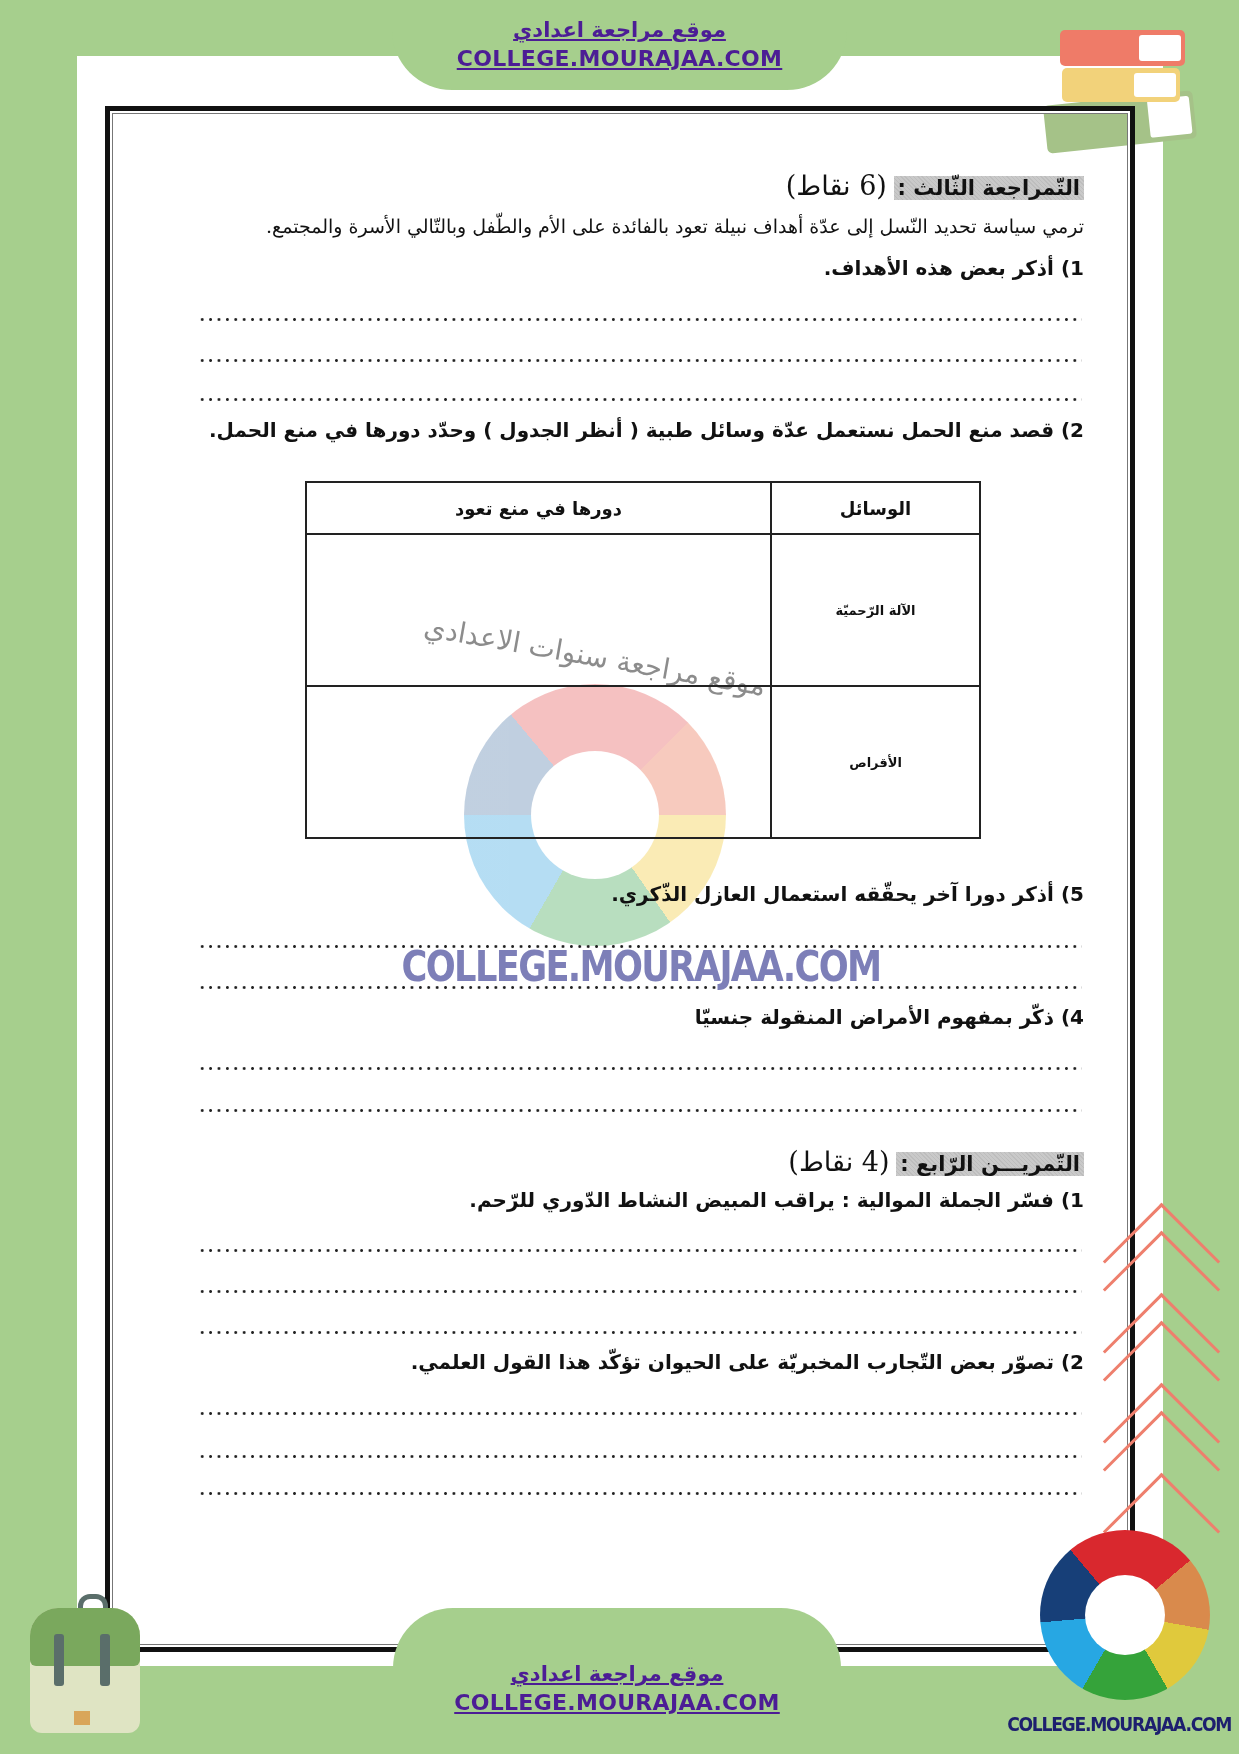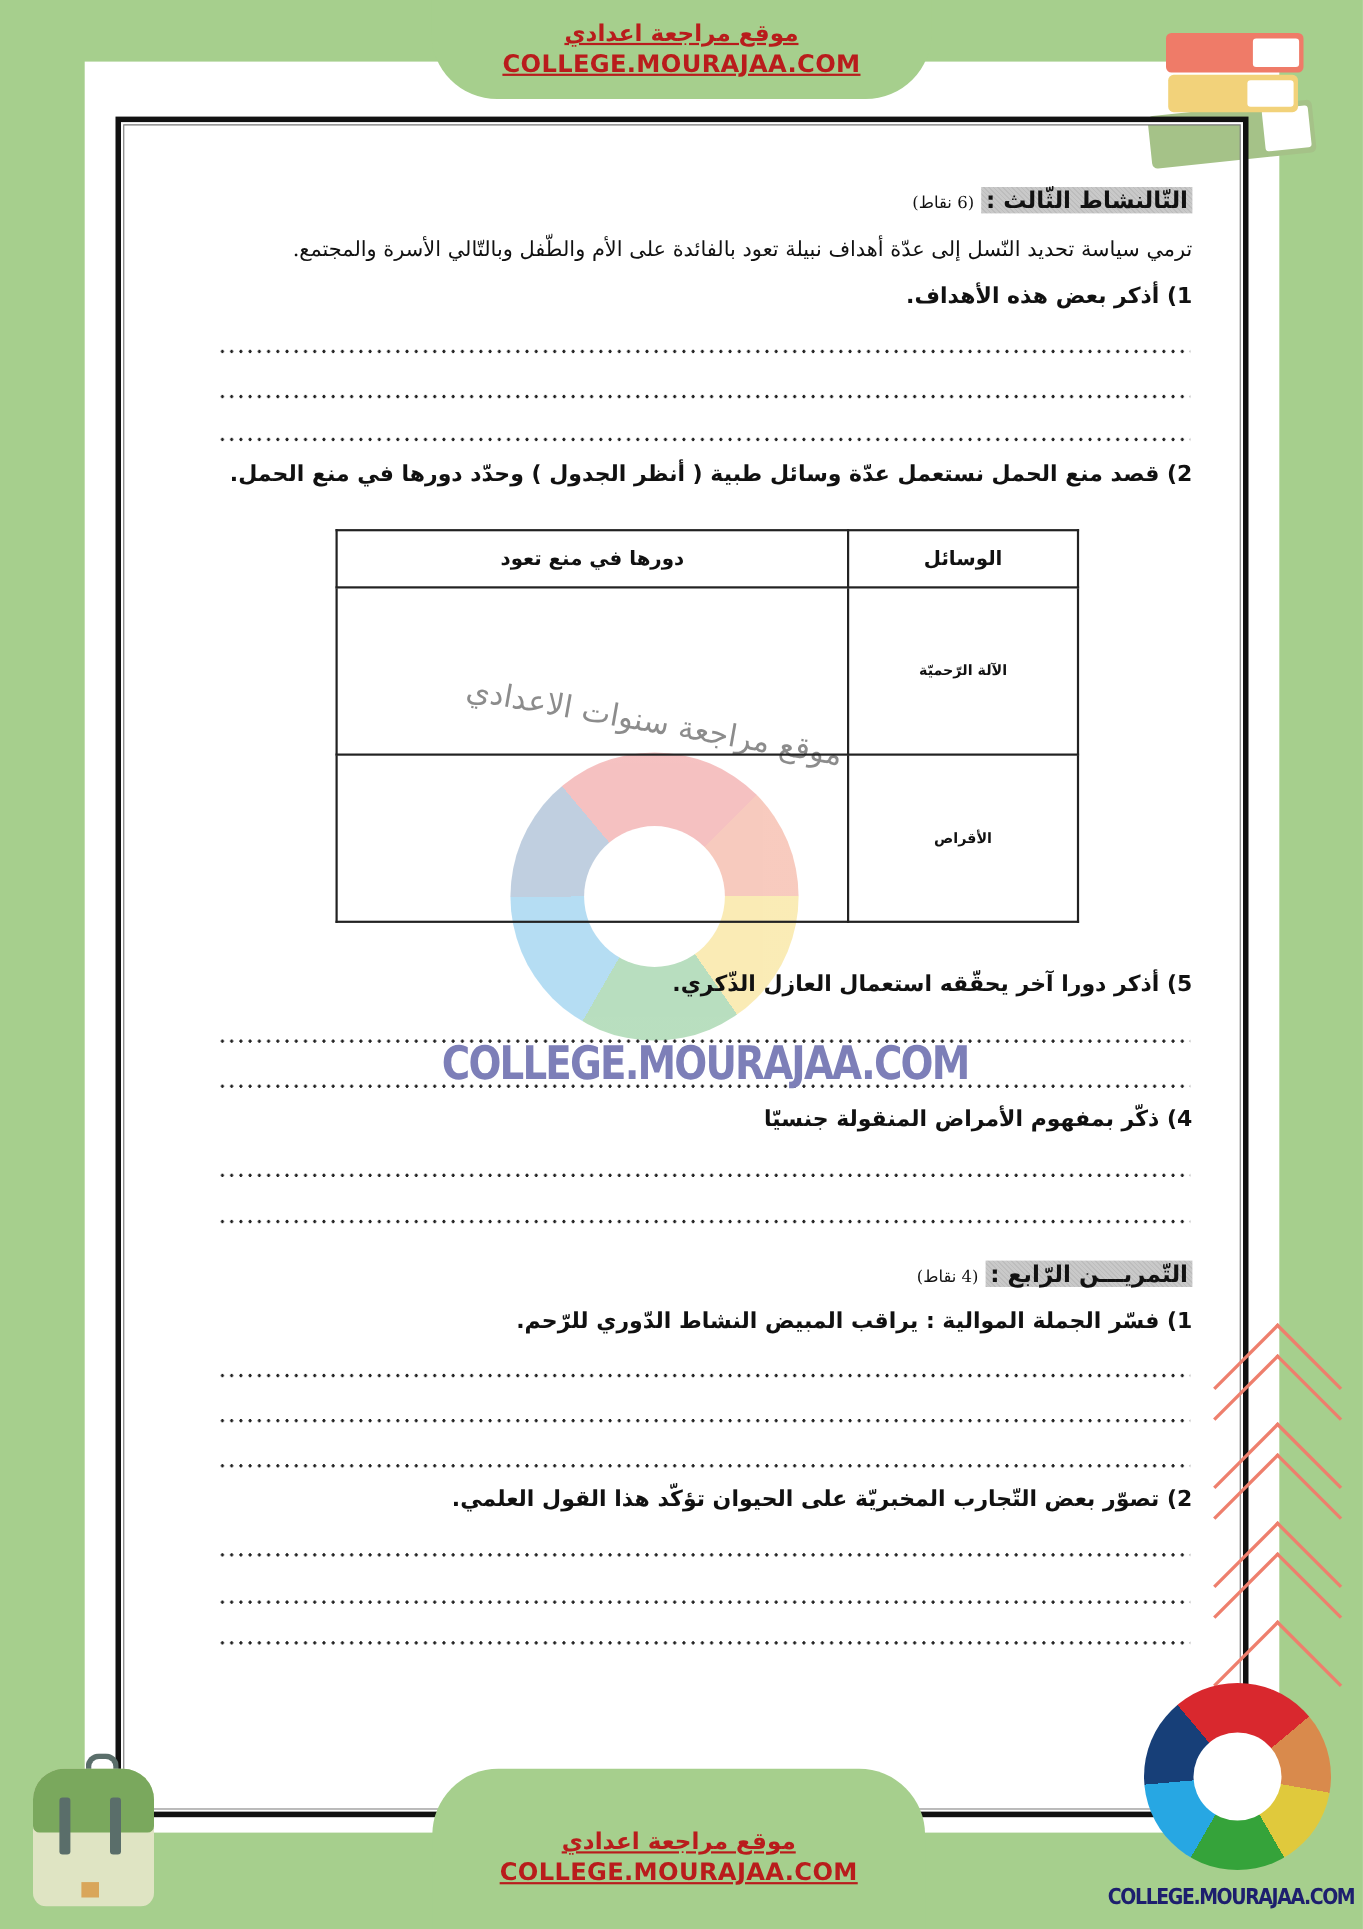--- a/index.html
+++ b/index.html
@@ -11,21 +11,21 @@
   .page-white {
     position: absolute; left: 77px; top: 56px; width: 1086px; height: 1610px;
     background: #ffffff;
   }
   .dots-row {
     position: absolute; height: 10px;
     background-image: radial-gradient(circle, #f08a78 4px, transparent 4.5px);
     background-size: 36.5px 36px; background-repeat: repeat-x;
   }
   .top-banner, .bottom-banner {
-    position: absolute; background: #a6cf8d; text-align: center; color: #b91c1c;
+    position: absolute; background: #a6cf8d; text-align: center; color: #4c1d95;
   }
   .top-banner {
     left: 392px; top: 0; width: 455px; height: 90px;
     border-radius: 0 0 60px 60px;
   }
   .bottom-banner {
     left: 393px; top: 1608px; width: 448px; height: 146px;
     border-radius: 60px 60px 0 0;
   }
   .banner-ar {
@@ -47,21 +47,21 @@
   .doc { position: absolute; left: 0; top: 0; width: 1239px; height: 1754px; direction: rtl; }
   .line {
     position: absolute; right: 155px; white-space: nowrap; color: #111;
     font-family: "DejaVu Sans", sans-serif;
   }
   .title-line { font-size: 21px; }
   .title-hl {
     background: #c9c9c9; font-weight: bold; padding: 0 4px;
     background-image: repeating-linear-gradient(45deg, rgba(0,0,0,0.06) 0 1px, transparent 1px 3px);
   }
-  .points { font-family: "DejaVu Serif", serif; font-size: 15px; }
+  .points { font-family: "DejaVu Serif", serif; font-size: 27px; }
   .intro-line { font-size: 19px; font-family: "DejaVu Serif", serif; }
   .q-line { font-size: 20px; font-weight: bold; }
   .dotted {
     position: absolute; left: 198px; right: 157px; height: 3px;
     background-image: radial-gradient(circle, #222 1.2px, transparent 1.6px);
     background-size: 8.4px 3px; background-repeat: repeat-x;
   }
 
   table.means {
     position: absolute; left: 305px; top: 481px; width: 676px; height: 358px;
@@ -159,21 +159,21 @@
 </div>
 
 <div class="frame"></div>
 
 <div class="wm-ring"></div>
 <div class="wm-arc-text">موقع مراجعة سنوات الاعدادي</div>
 
 <div class="doc">
 
   <div class="line title-line" style="top:170px;">
-    <span class="title-hl">التّالنشاط الثّالث :</span>
+    <span class="title-hl">التّمراجعة الثّالث :</span>
     <span class="points">(6 نقاط)</span>
   </div>
   <div class="line intro-line" style="top:215px;">ترمي سياسة تحديد النّسل إلى عدّة أهداف نبيلة تعود بالفائدة على الأم والطّفل وبالتّالي الأسرة والمجتمع.</div>
   <div class="line q-line" style="top:256px;">1) أذكر بعض هذه الأهداف.</div>
   <div class="dotted" style="top:318px;"></div>
   <div class="dotted" style="top:359px;"></div>
   <div class="dotted" style="top:398px;"></div>
 
   <div class="line q-line" style="top:418px;margin-left:43px;">2) قصد منع الحمل نستعمل عدّة وسائل طبية ( أنظر الجدول ) وحدّد دورها في منع الحمل.</div>
 

